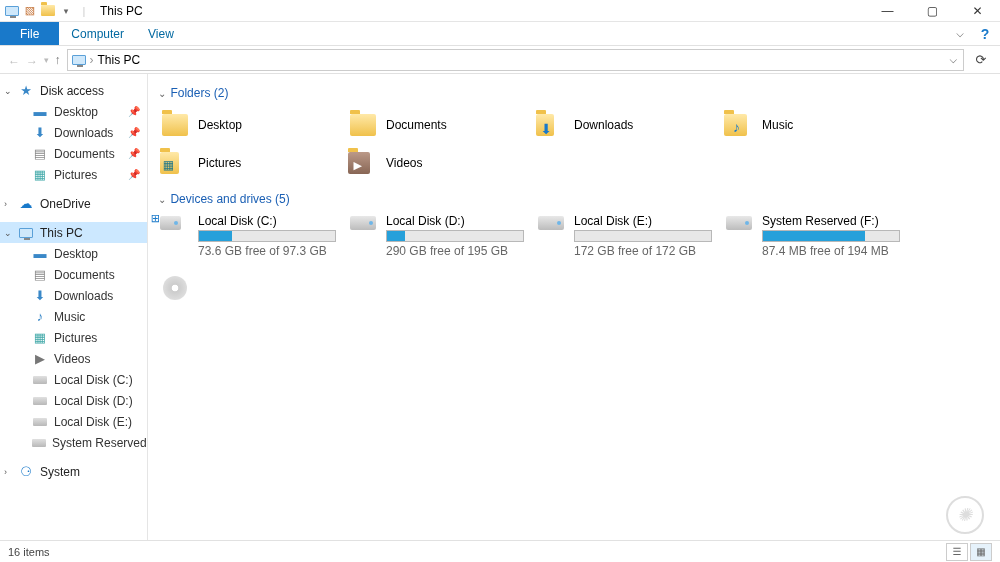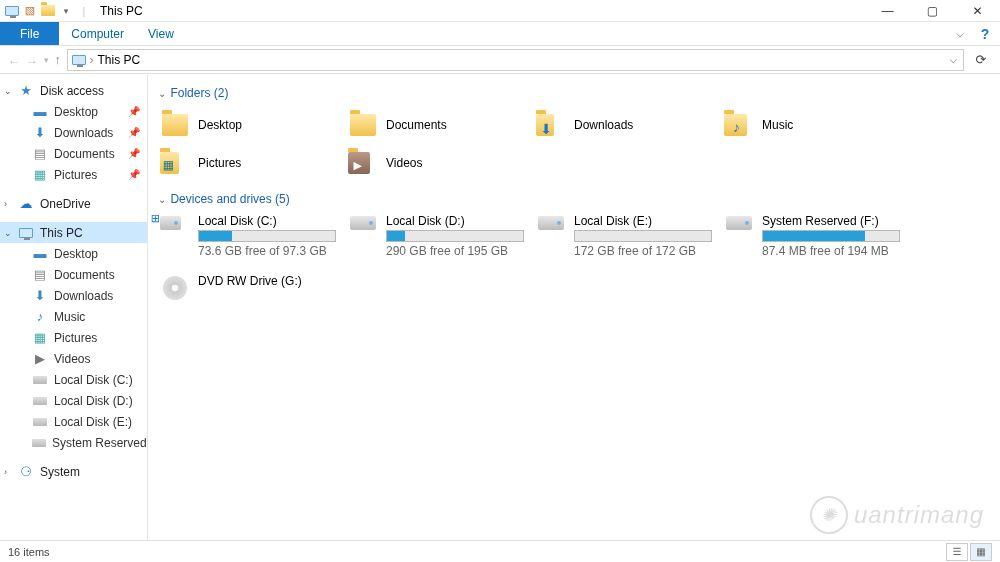--- a/index.html
+++ b/index.html
@@ -329,32 +329,28 @@
             <div class="capacity">
               <div class="fill" style="width:75%"></div>
             </div>
             <div class="drive-free">87.4 MB free of 194 MB</div>
           </div>
       </div>
       <div class="drive-item">
         <div class="drive-icon">
             <span class="i-disc"></span>
           </div>
-        <div class="drive-body">
-            <div class="drive-name">DVD RW Drive (G:)</div>
-          </div>
       </div>
     </div>
   </div>
 </div>
 
 <div class="status-bar">
   <span>16 items</span>
   <div class="view-toggle">
     <div class="vbtn">☰</div>
     <div class="vbtn" style="background:#e6f2fb">▦</div>
   </div>
 </div>
 
 <div class="watermark">
   <span class="bulb">✺</span>
-  <span>uantrimang</span>
 </div>
 
 </body></html>

